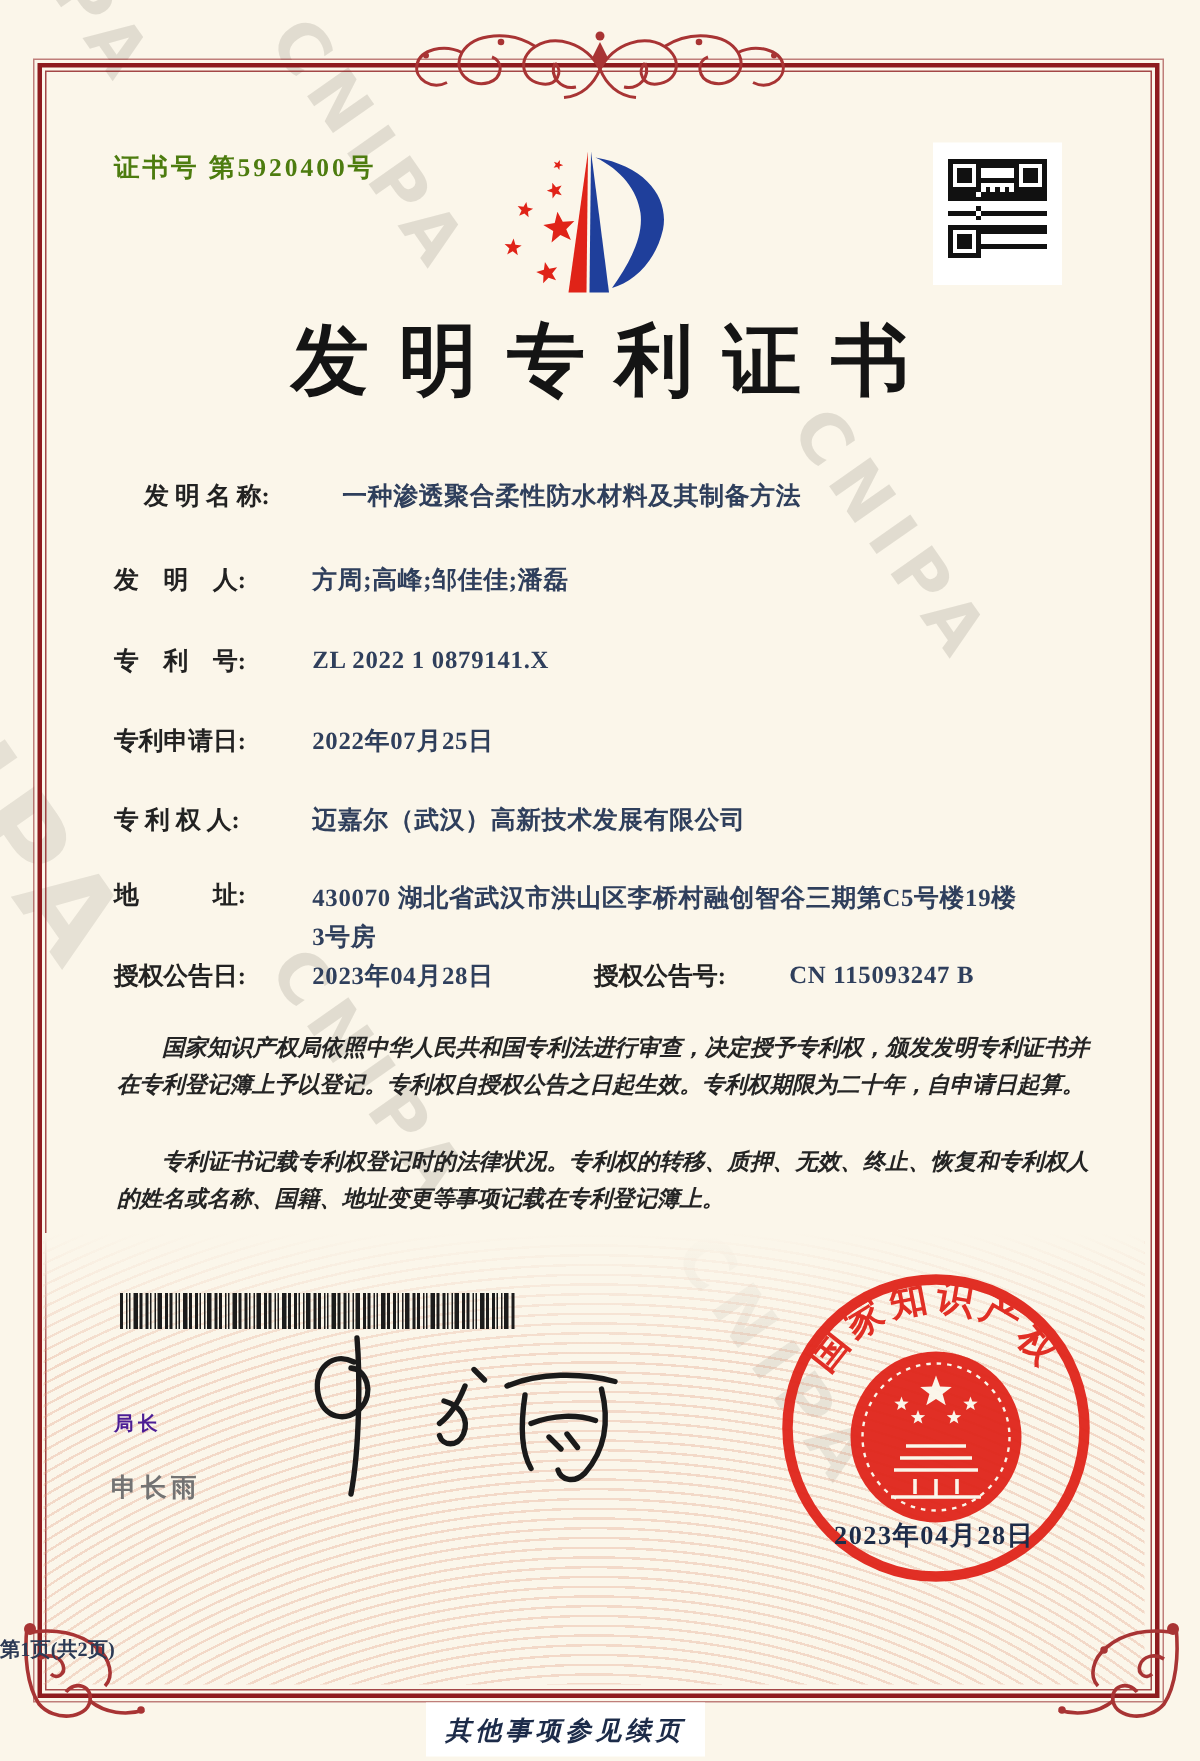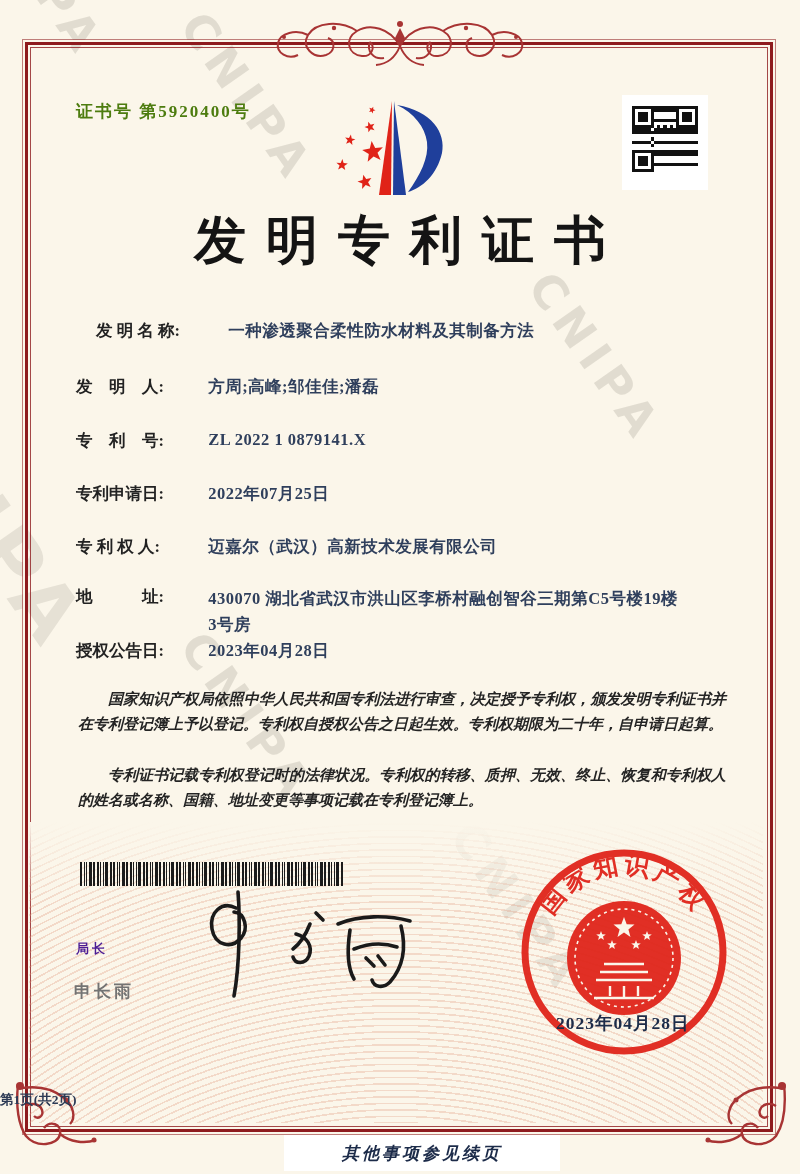--- a/index.html
+++ b/index.html
@@ -65,21 +65,21 @@
   
   .seal{position:absolute;left:518px;top:846px;width:212px;height:212px;opacity:.95;}
   .seal-date{
     position:absolute;left:556px;top:1011px;font-size:17.5px;font-weight:bold;
     color:#1d2c49;letter-spacing:1px;z-index:5;
   }
   
   .page-no{position:absolute;left:0;top:1091px;width:100%;
     font-size:13.5px;font-weight:600;color:#2c3a55;}
   .cont-strip{
-    position:absolute;left:284px;top:1135px;width:276px;height:36px;background:#fff;
+    position:absolute;left:284px;top:1135px;width:186px;height:36px;background:#fff;
     display:flex;align-items:center;justify-content:center;
   }
   .cont-strip span{font-size:17px;font-weight:600;font-style:italic;color:#1c2b49;letter-spacing:3px;}
   
   .orn-top{position:absolute;left:270px;top:14px;}
   .orn-bl{position:absolute;left:12px;top:1078px;}
   .orn-br{position:absolute;left:704px;top:1078px;transform:scaleX(-1);}
 </style>
 </head>
 <body>
@@ -419,20 +419,24 @@
   <span class="lab">专 利 权 人:</span>
   <span class="val">迈嘉尔（武汉）高新技术发展有限公司</span>
 </div>
 <div class="row" style="top:586px;">
   <span class="lab">地　　　址:</span>
   <span class="val wrap">430070 湖北省武汉市洪山区李桥村融创智谷三期第C5号楼19楼3号房</span>
 </div>
 <div class="row" style="top:640px;width:650px;">
   <span class="lab">授权公告日:</span>
   <span class="val">2023年04月28日</span>
+  <span class="pair2">
+    <span class="lab" style="width:126px;">授权公告号:</span>
+    <span class="val">CN 115093247 B</span>
+  </span>
 </div>
 
 <p class="para" style="top:672px;">国家知识产权局依照中华人民共和国专利法进行审查，决定授予专利权，颁发发明专利证书并在专利登记簿上予以登记。专利权自授权公告之日起生效。专利权期限为二十年，自申请日起算。</p>
 <p class="para" style="top:748px;">专利证书记载专利权登记时的法律状况。专利权的转移、质押、无效、终止、恢复和专利权人的姓名或名称、国籍、地址变更等事项记载在专利登记簿上。</p>
 
 <svg class="barcode" id="barcode" width="266" height="24">
     <rect x="0" y="0" width="2" height="24" fill="#1b1b1b"></rect>
     <rect x="4" y="0" width="1" height="24" fill="#1b1b1b"></rect>
     <rect x="6" y="0" width="1" height="24" fill="#1b1b1b"></rect>
     <rect x="9" y="0" width="3" height="24" fill="#1b1b1b"></rect>

